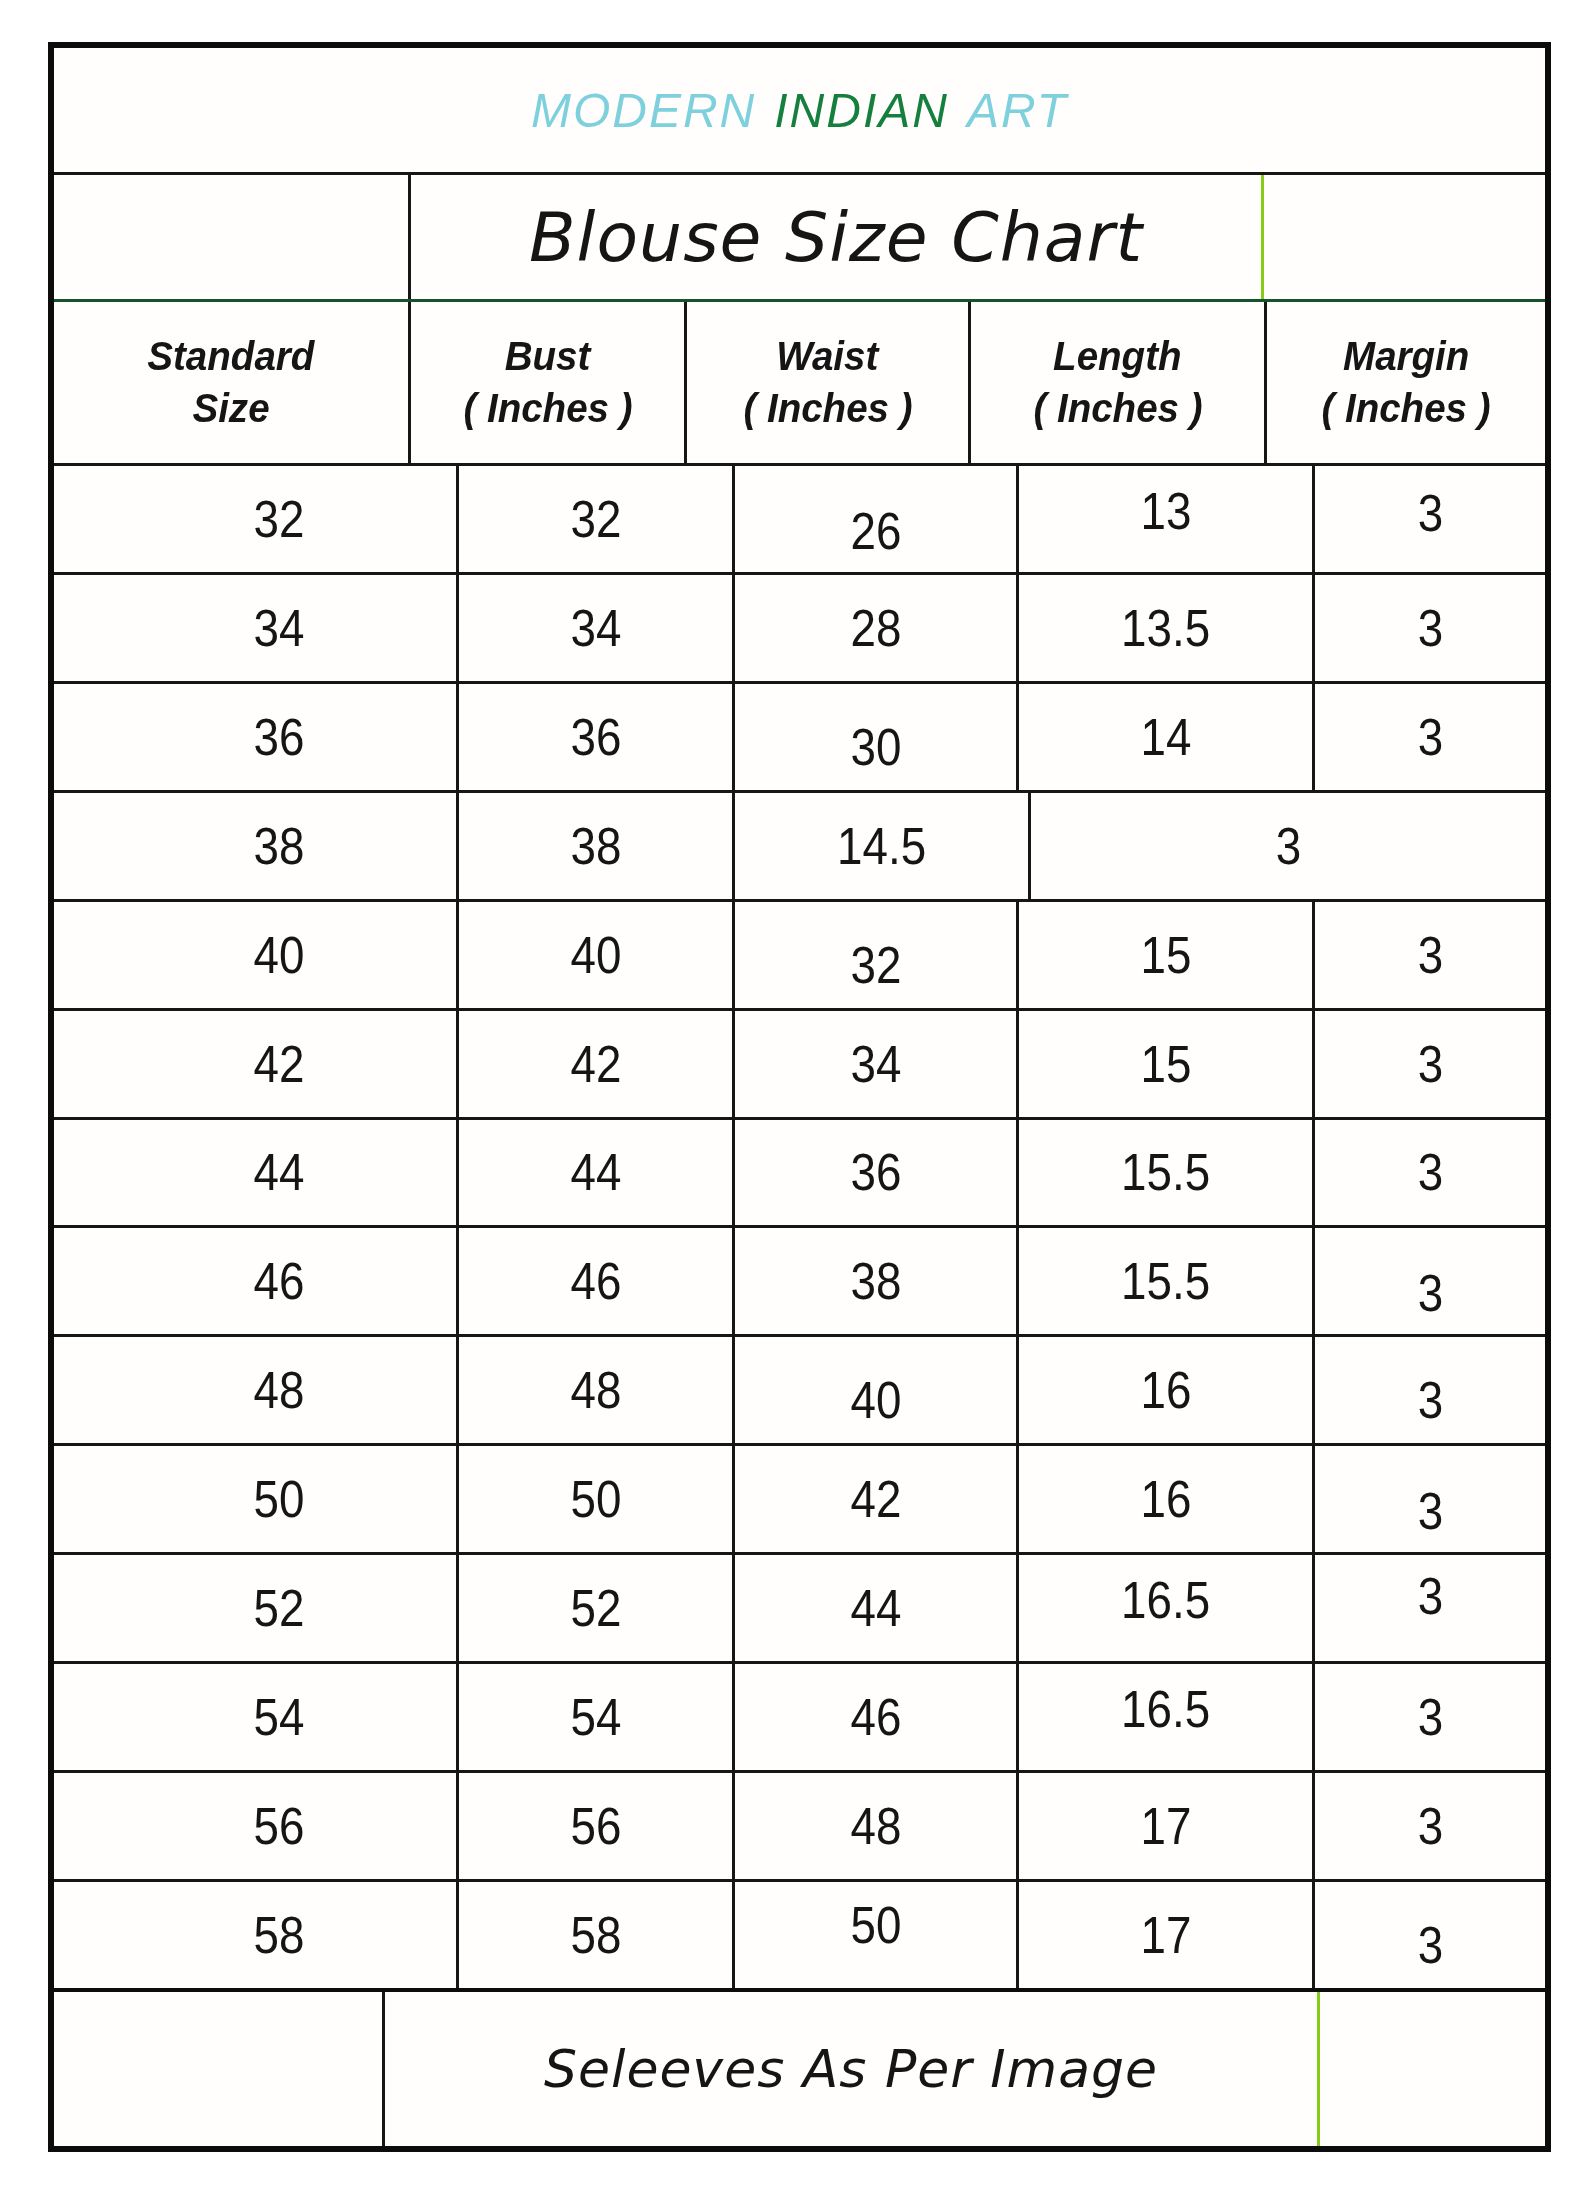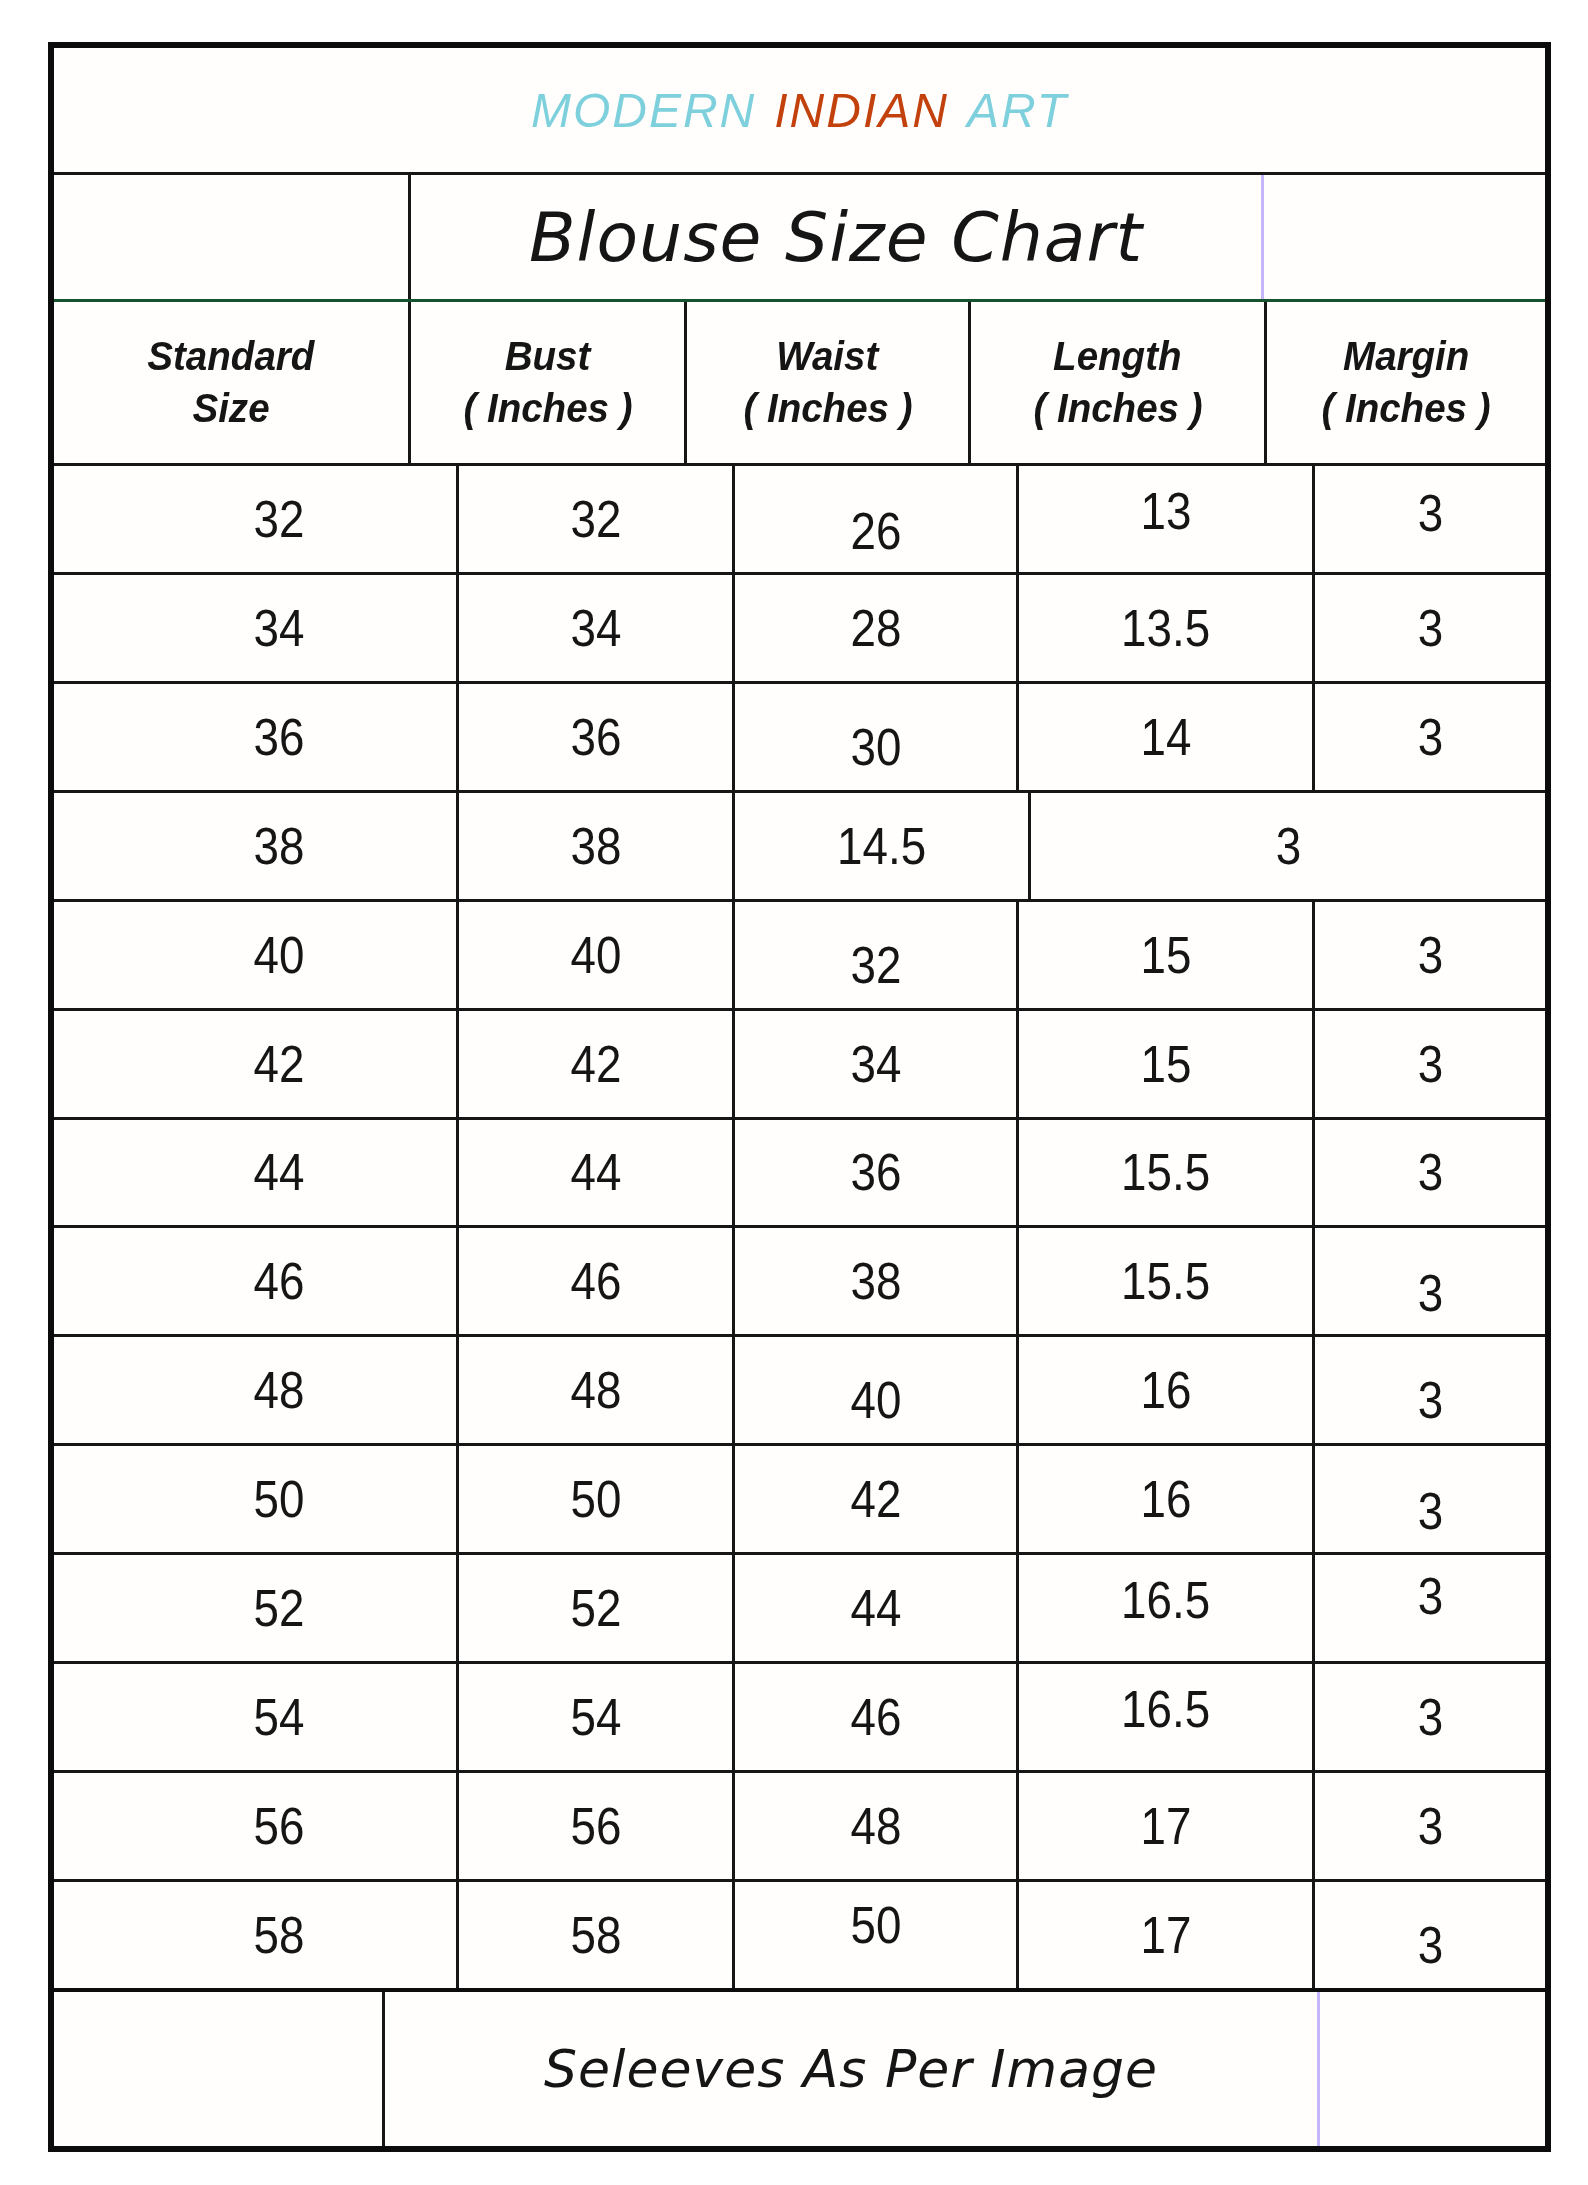--- a/index.html
+++ b/index.html
@@ -17,21 +17,21 @@
     border: 6px solid #0c0c0c;
     background: #fffefd;
     display: flex; flex-direction: column;
   }
   .band { display: flex; }
   .cell {
     display: flex; align-items: center; justify-content: center;
     text-align: center;
   }
   .bl { border-left: 3px solid #161616; }
-  .br { border-right: 3px solid #c4b5fd; }
+  .br { border-right: 3px solid #84cc16; }
 
   
   .brand-band { height: 124px; align-items: center; justify-content: center; gap: 18px; }
   .brand-word {
     font-style: italic; font-size: 48px; font-weight: 400;
     letter-spacing: 2px;
   }
 
   
   .title-band { height: 127px; border-top: 3px solid #161616; }
@@ -97,21 +97,21 @@
     white-space: nowrap;
   }
 </style>
 </head>
 <body>
 
 <div class="sheet">
 
   <div class="band brand-band">
     <span class="brand-word" style="color: rgb(126, 209, 220);">MODERN</span>
-    <span class="brand-word" style="color: #c2410c;">INDIAN</span>
+    <span class="brand-word" style="color: #15803d;">INDIAN</span>
     <span class="brand-word" style="color: rgb(126, 209, 220);">ART</span>
   </div>
 
   <div class="band title-band">
     <div class="cell title-left"></div>
     <div class="cell title-mid bl br">
       <span class="title-text">Blouse Size Chart</span>
     </div>
     <div class="cell title-right"></div>
   </div>

